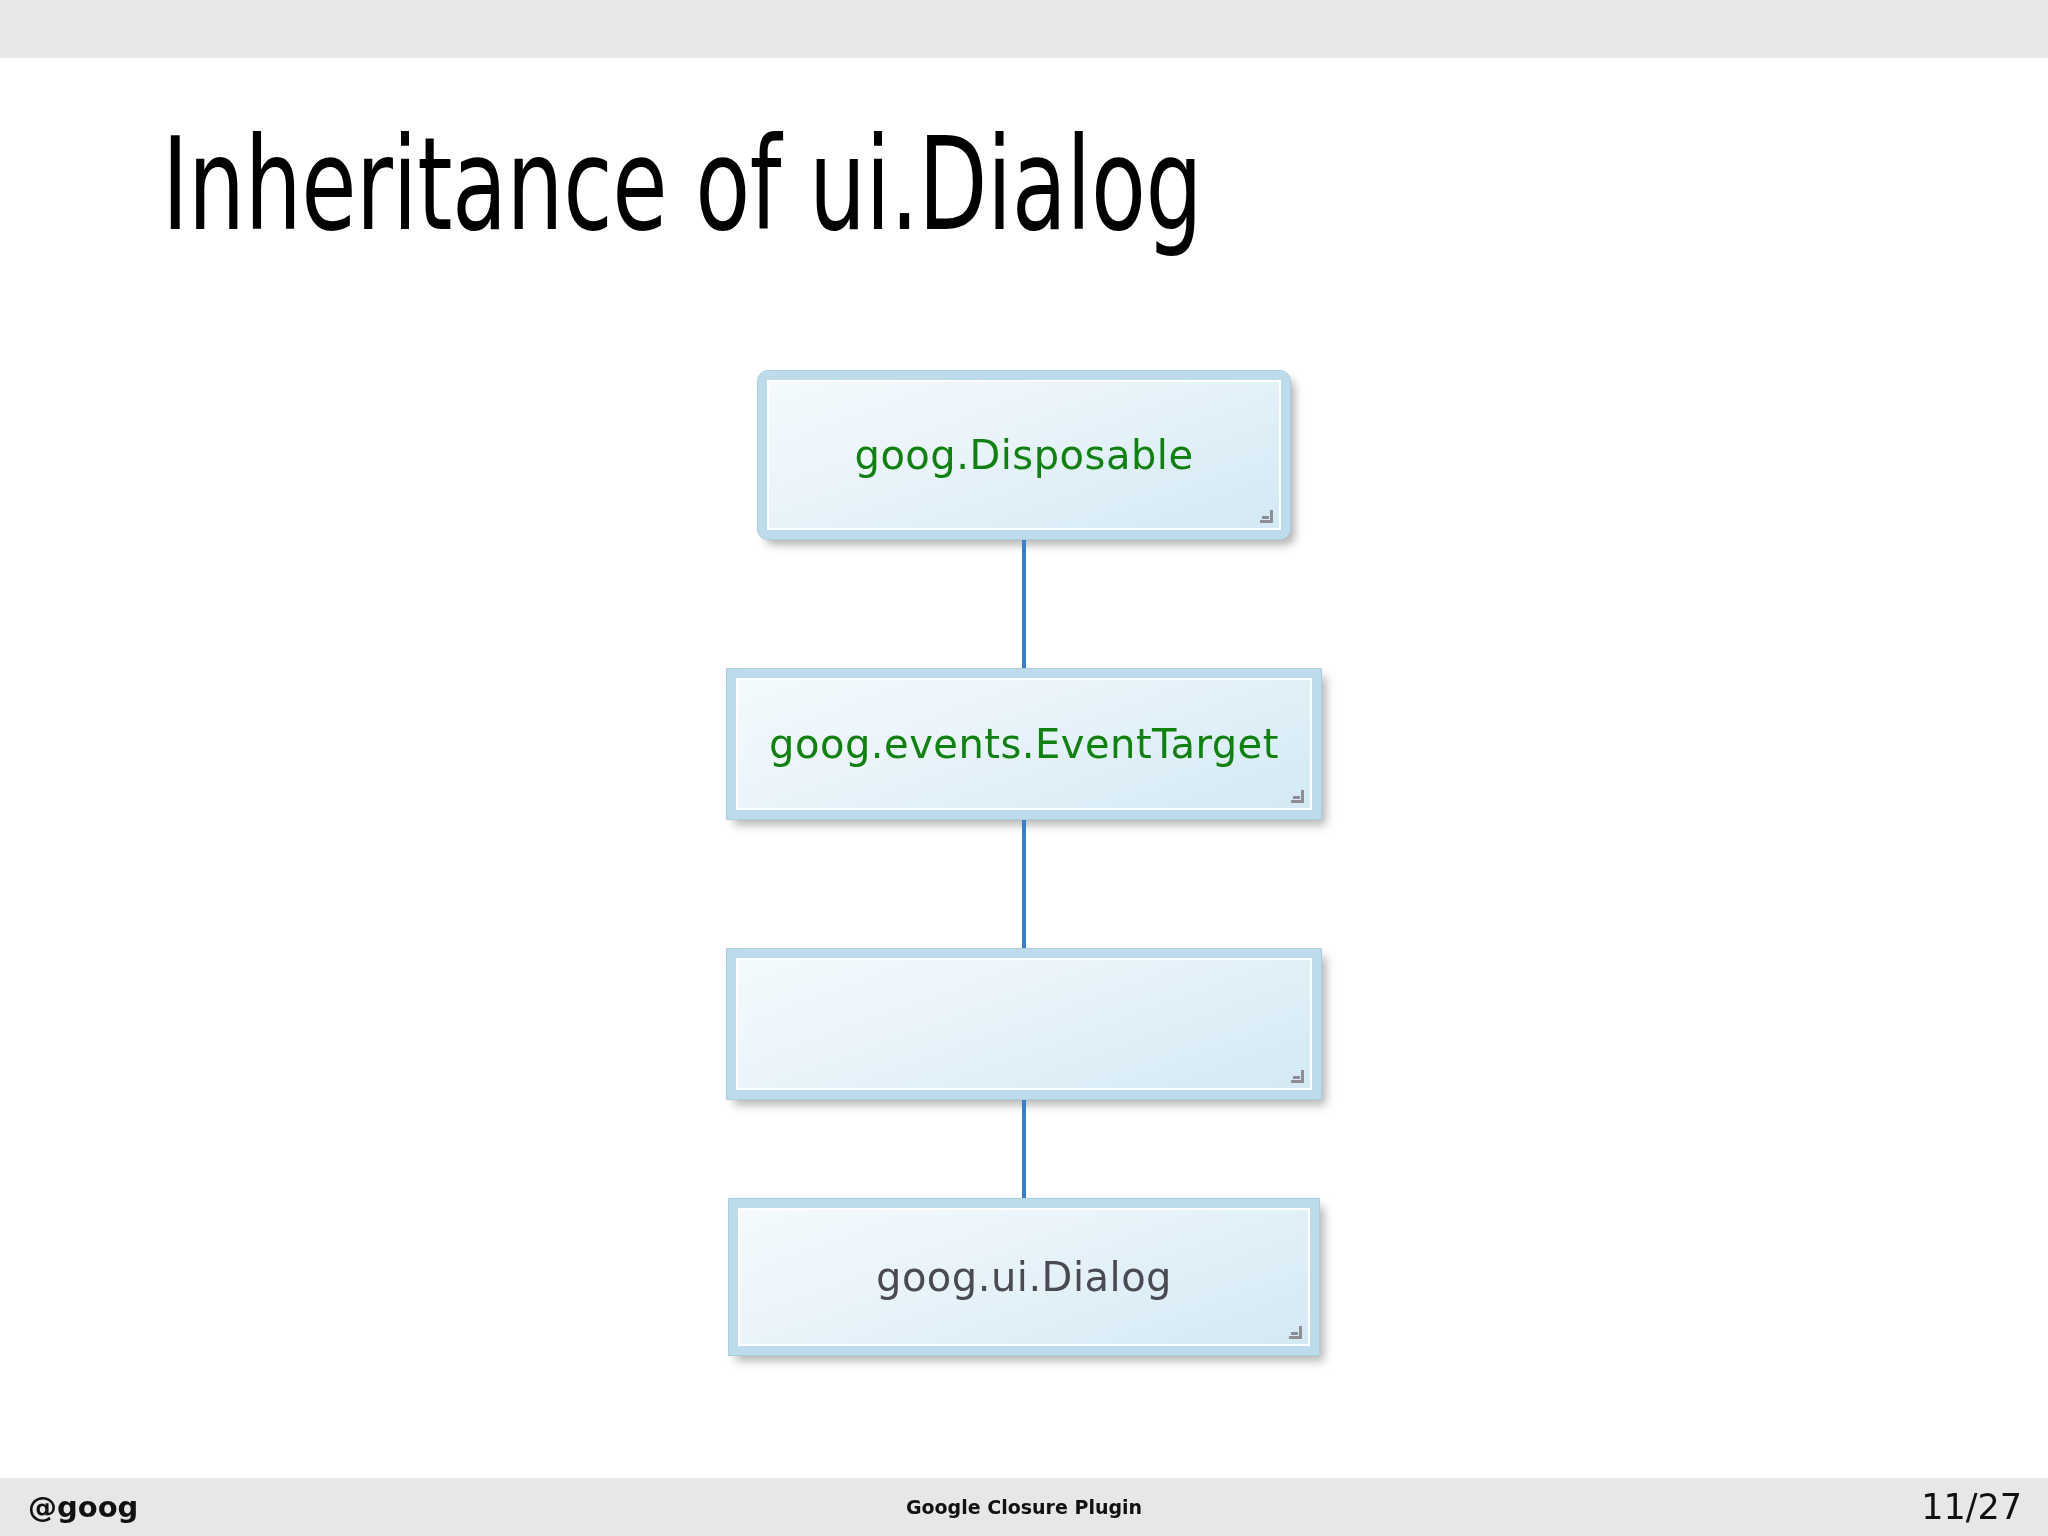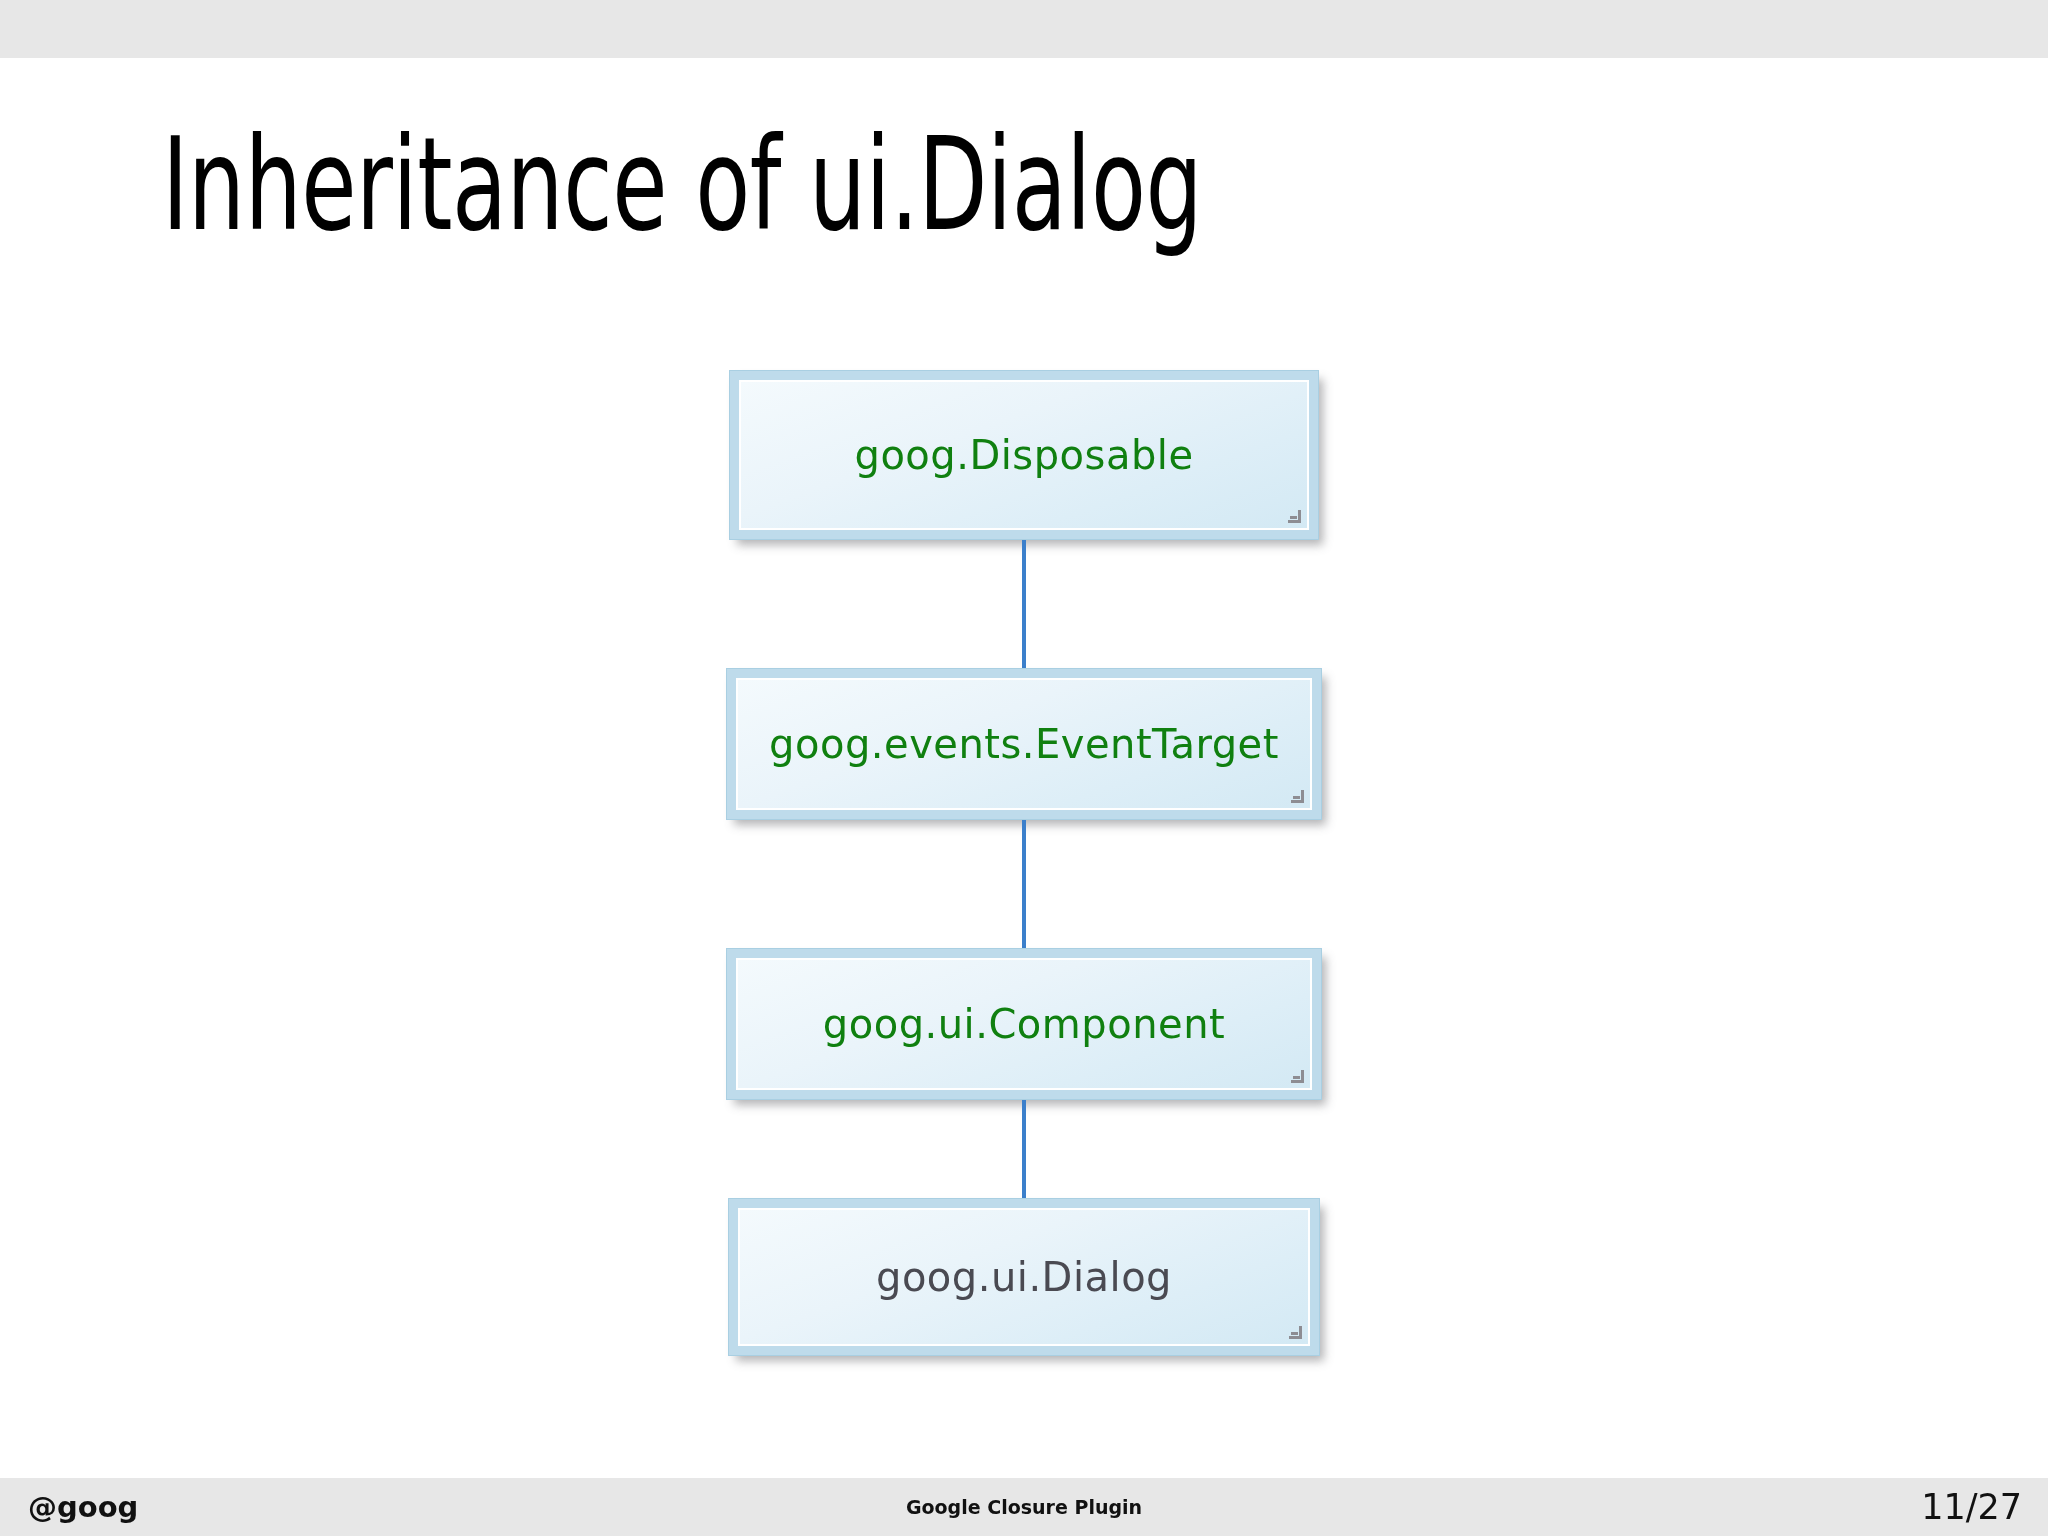--- a/index.html
+++ b/index.html
@@ -154,21 +154,21 @@
 </head>
 <body>
 
 <div class="topbar"></div>
 
 <div class="slide-title">Inheritance of ui.Dialog</div>
 
 <div class="diagram">
 
   <div class="node-wrap" style="top:0px;">
-    <div class="node" style="width:590px;height:170px;">
+    <div class="node" style="width:534px;height:170px;border-radius:11px;">
       <div class="node-inner">
         <span class="node-label">goog.Disposable</span>
         <span class="grip">
           <i class="h"></i>
             <i class="v"></i>
             <i class="d"></i>
         </span>
       </div>
     </div>
   </div>
@@ -186,21 +186,20 @@
         </span>
       </div>
     </div>
   </div>
 
   <div class="connector" style="top:450px;height:132px;"></div>
 
   <div class="node-wrap" style="top:578px;">
     <div class="node" style="width:596px;height:152px;">
       <div class="node-inner">
-        <span class="node-label">goog.ui.Component</span>
         <span class="grip">
           <i class="h"></i>
             <i class="v"></i>
             <i class="d"></i>
         </span>
       </div>
     </div>
   </div>
 
   <div class="connector" style="top:730px;height:134px;"></div>

